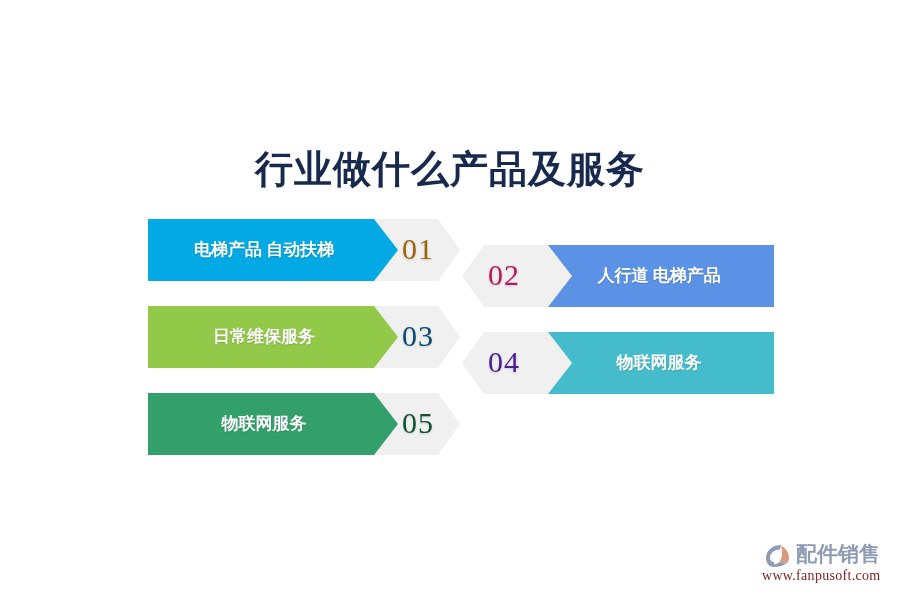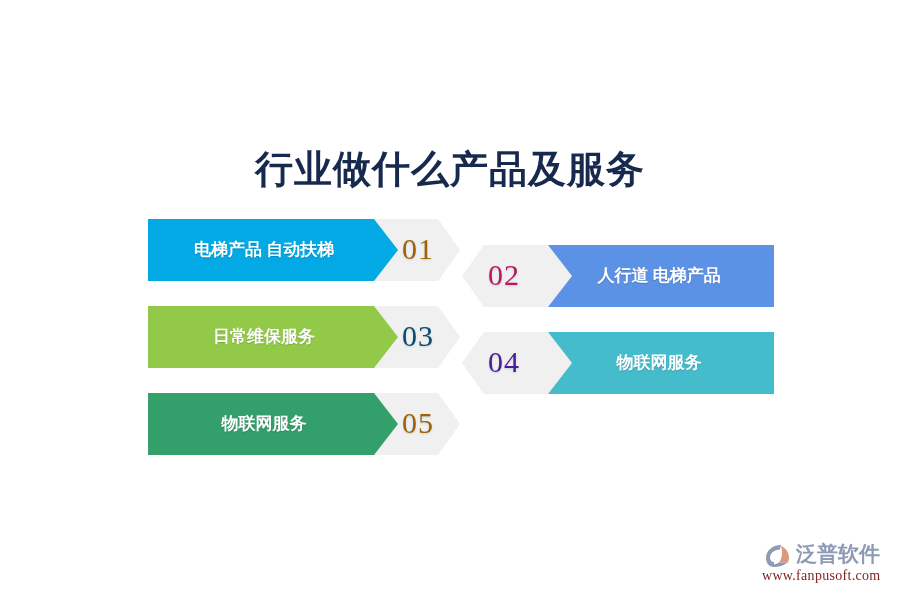--- a/index.html
+++ b/index.html
@@ -201,28 +201,28 @@
       <div class="row-label">物联网服务</div>
       <div class="row-number" style="color:#4c1d95">04</div>
     </div>
 
     <div class="row left row-5">
       <svg viewBox="0 0 312 62" preserveAspectRatio="none">
         <polygon points="214,0 290,0 312,31 290,62 214,62 236,31" fill="#f0f0f0"></polygon>
         <polygon points="0,0 226,0 250,31 226,62 0,62" fill="#33A06B"></polygon>
       </svg>
       <div class="row-label">物联网服务</div>
-      <div class="row-number" style="color:#a16207">05</div>
+      <div class="row-number" style="color:#14532d">05</div>
     </div>
 
   </div>
 
   <div id="logo">
     <svg id="logo-mark" viewBox="0 0 34 28">
       <path d="M21 3 C12 3 6 9 6 16 C6 21 9 25 14 25 L14 20 C11.5 20 10 18.2 10 15.8 C10 11.6 14.2 7.5 20 7.5 Z" fill="#8e9bb5"></path>
       <path d="M21 4 C26 6 29 10.5 29 16 C29 17.6 28.6 19.2 27.8 20.5 L19 20.5 C22 17 23 11 21 4 Z" fill="#d99a7e"></path>
       <path d="M14 25 C19 25 23.5 23.5 27.8 20.5 L19 20.5 C17.5 21.5 15.8 22.2 14 22.5 Z" fill="#8e9bb5"></path>
     </svg>
-    <div id="logo-name" style="color: rgb(142, 155, 181);">泛普软件</div>
+    <div id="logo-name" style="color: rgb(142, 155, 181);">配件销售</div>
     <div id="logo-url" style="color: #7f1d1d;">www.fanpusoft.com</div>
   </div>
 
 </div>
 
 </body></html>

